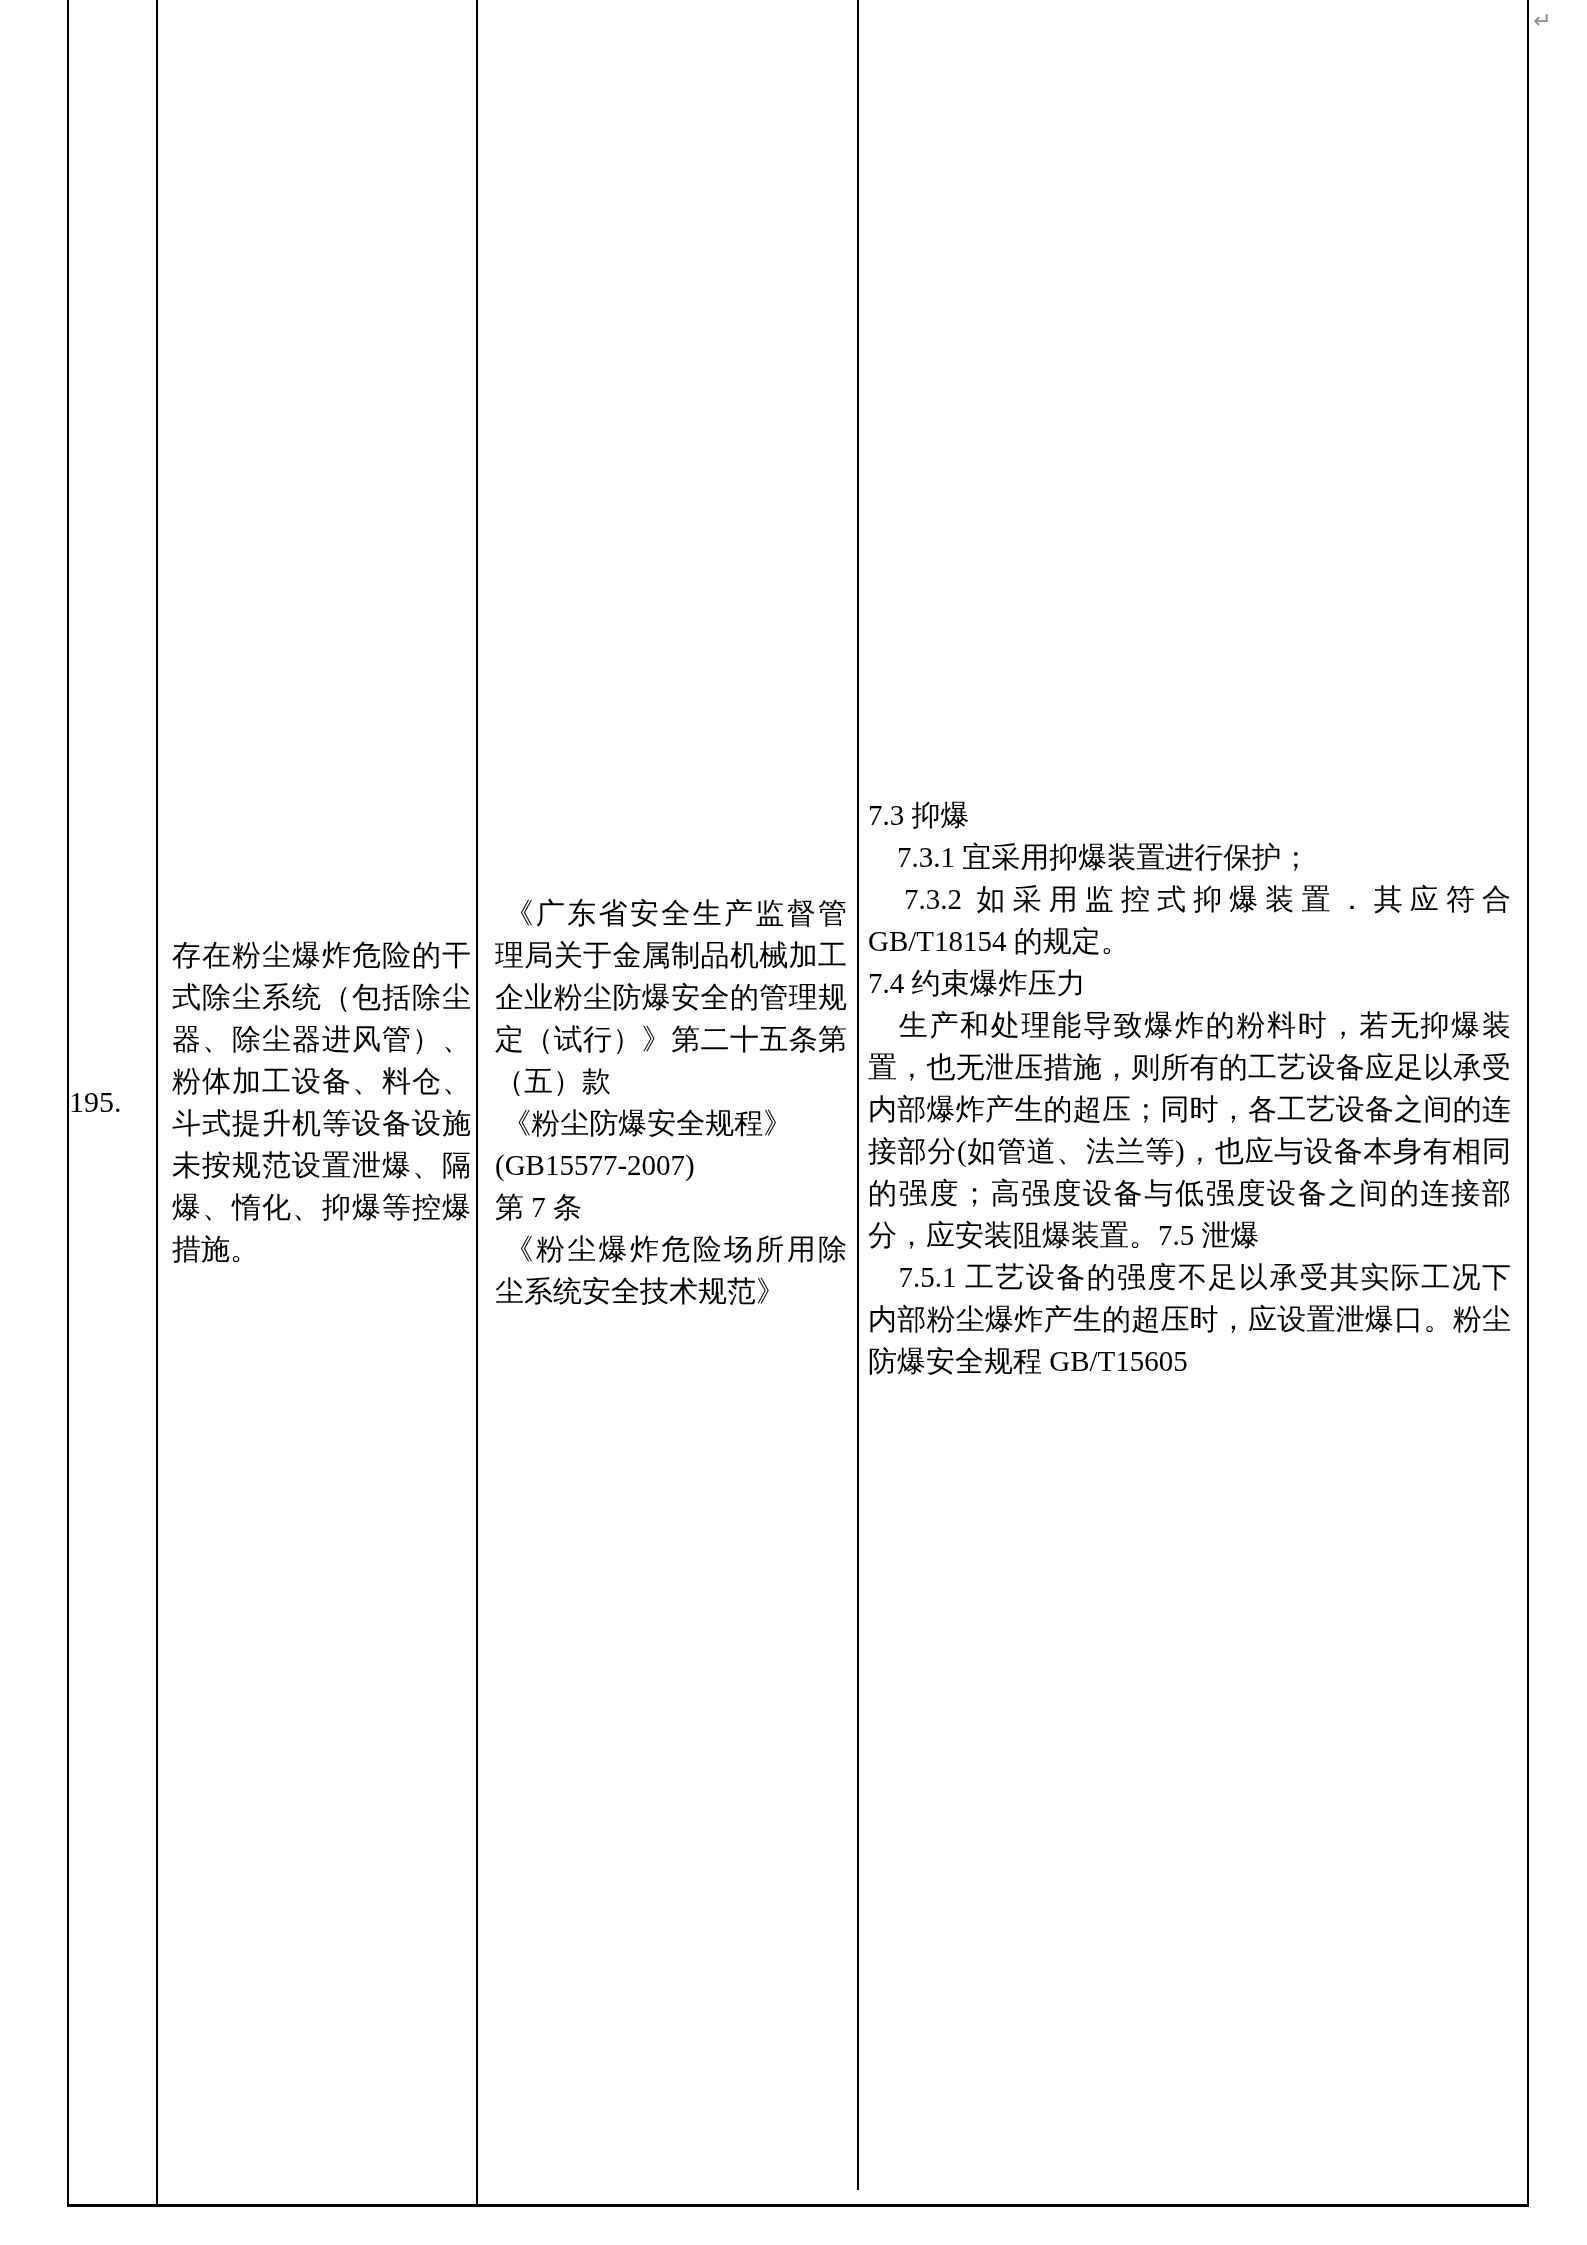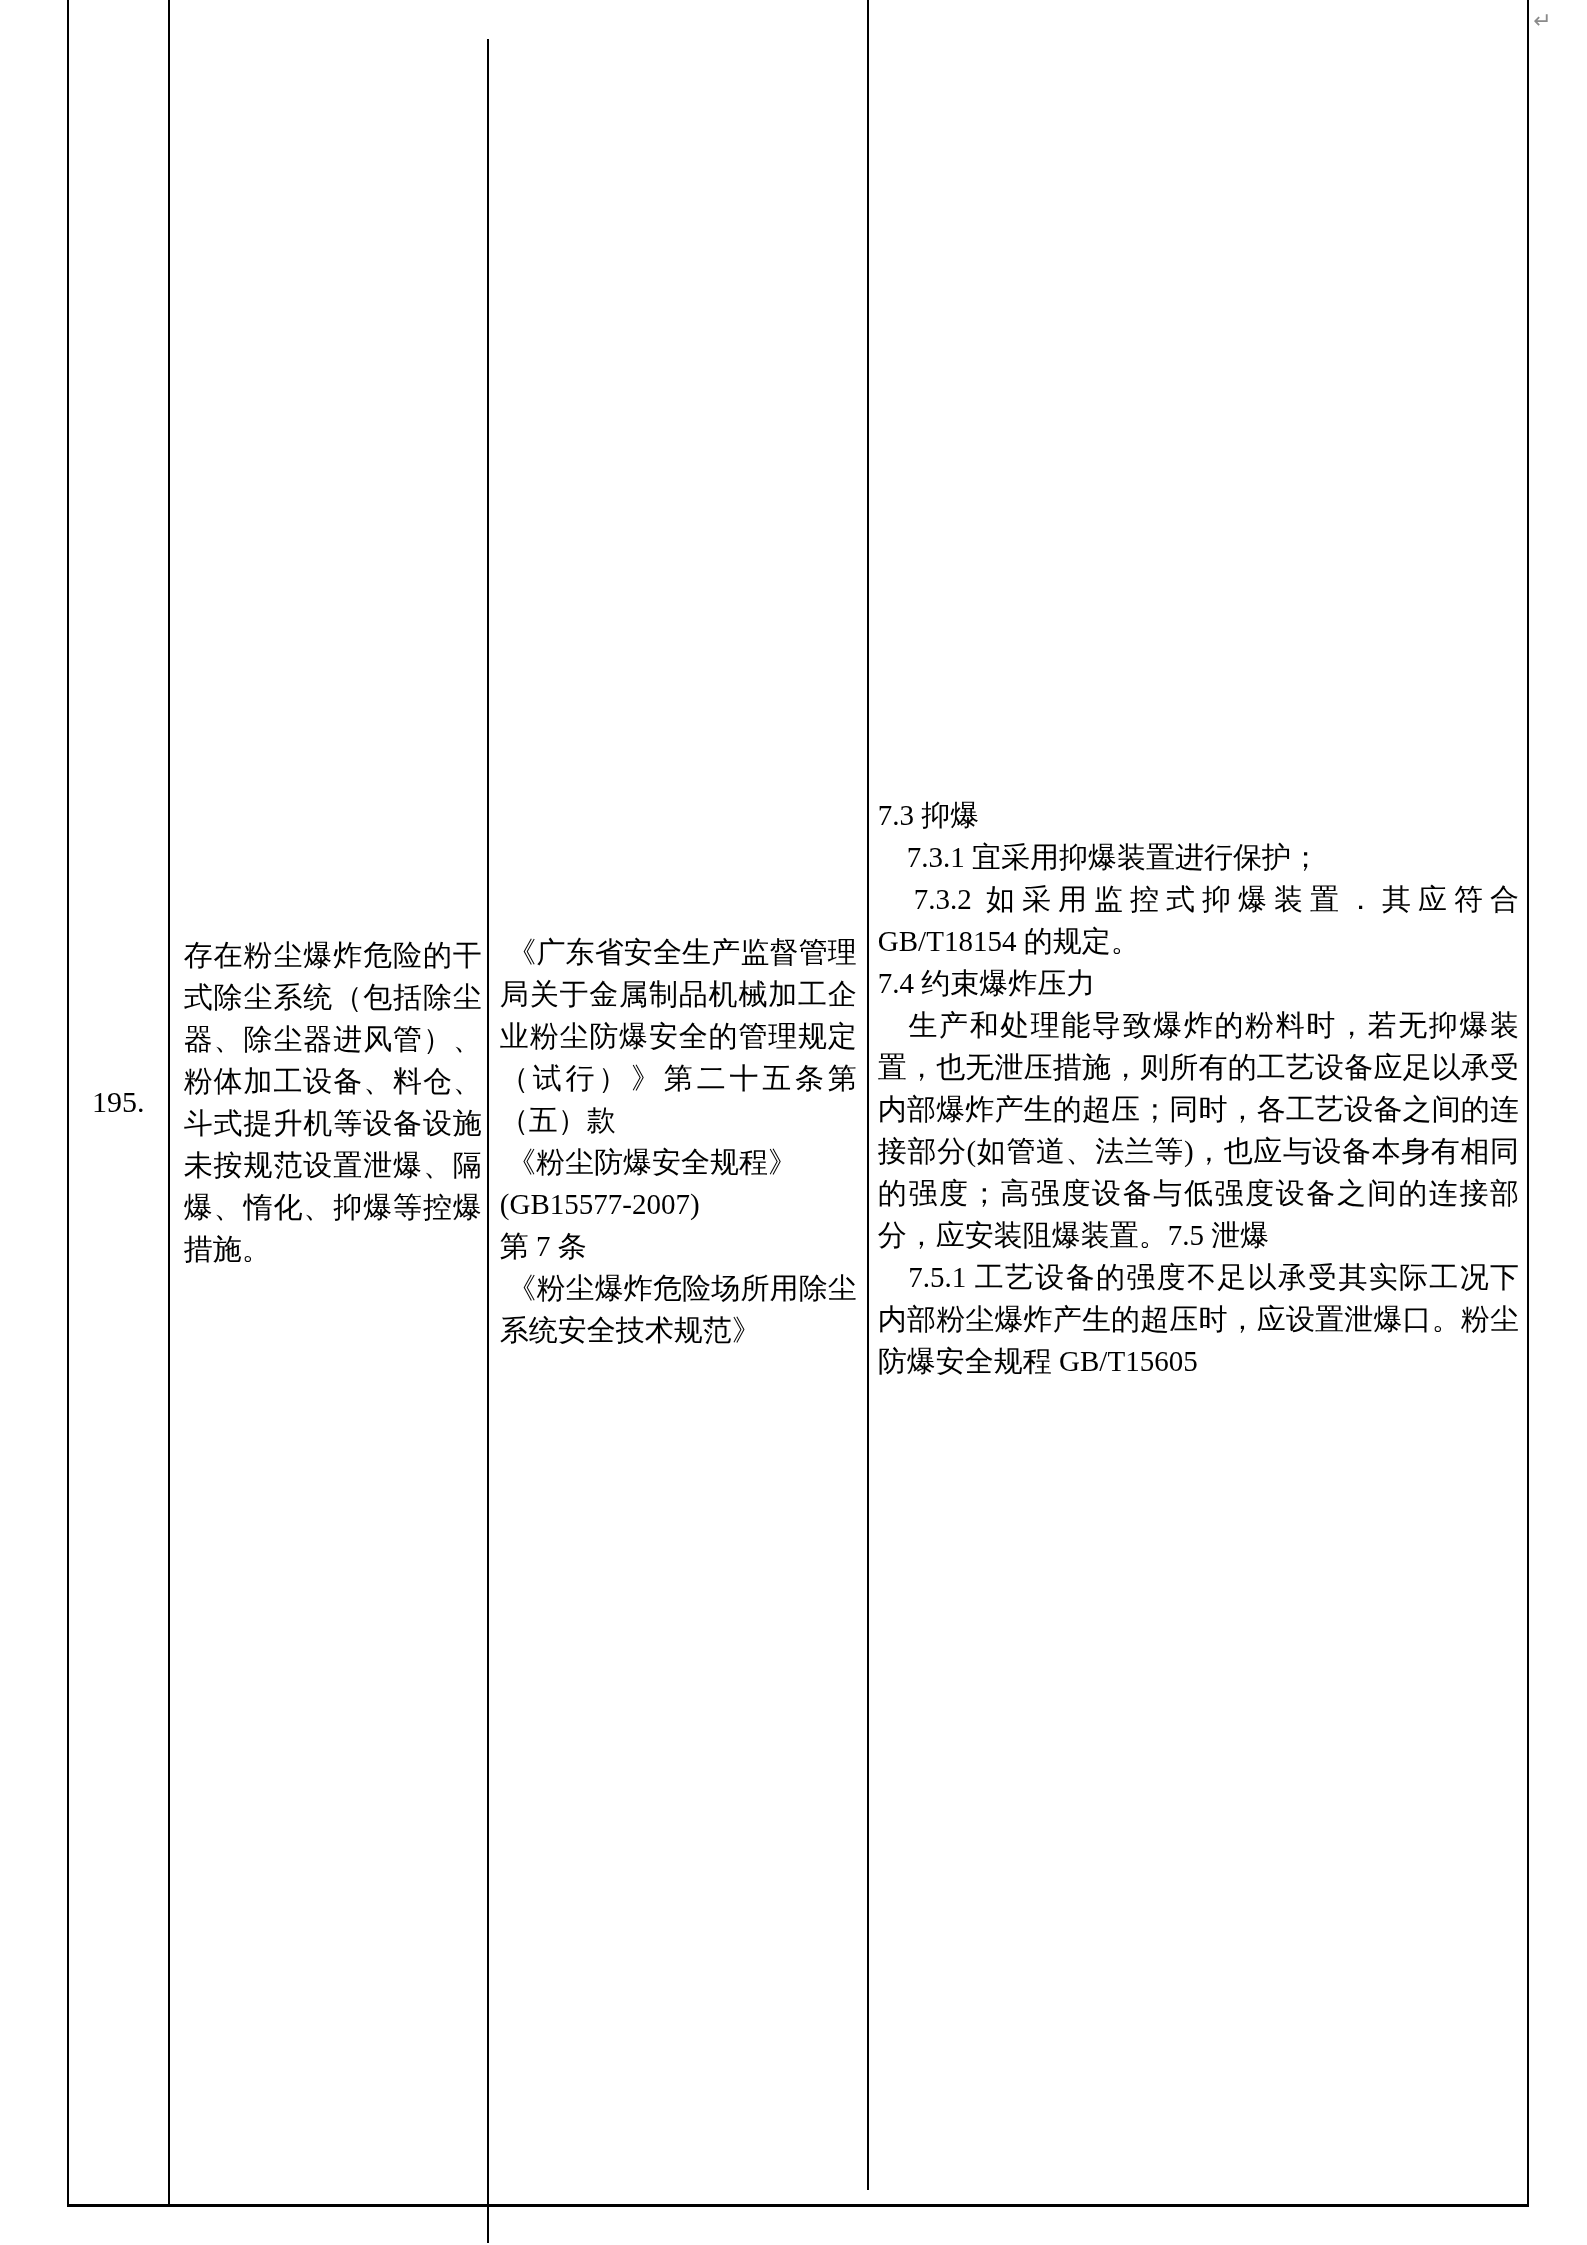--- a/index.html
+++ b/index.html
@@ -24,36 +24,34 @@
   .cell {
     height: 100%;
     display: flex;
     flex-direction: column;
     justify-content: center;
     font-size: 29px;
     line-height: 42px;
   }
   .cell + .cell { border-left: 2px solid #000; }
   .cell-number {
-    width: 99px;
-    align-items: center;
+    width: 87px;
     font-size: 30px;
   }
   .cell-problem {
     width: 320px;
     padding: 0 5px 0 14px;
   }
   .cell-problem .para {
     text-align: justify;
     text-justify: inter-character;
   }
   .cell-basis {
     width: 381px;
-    padding: 0 10px 0 11px;
-    margin-top: 39px;
+    padding: 0 10px 0 17px;
   }
   .cell-basis .basis-item {
     text-align: justify;
     text-justify: inter-character;
     white-space: pre-wrap;
   }
   .cell-detail {
     width: 662px;
     padding: 0 8px 0 9px;
     position: relative;

